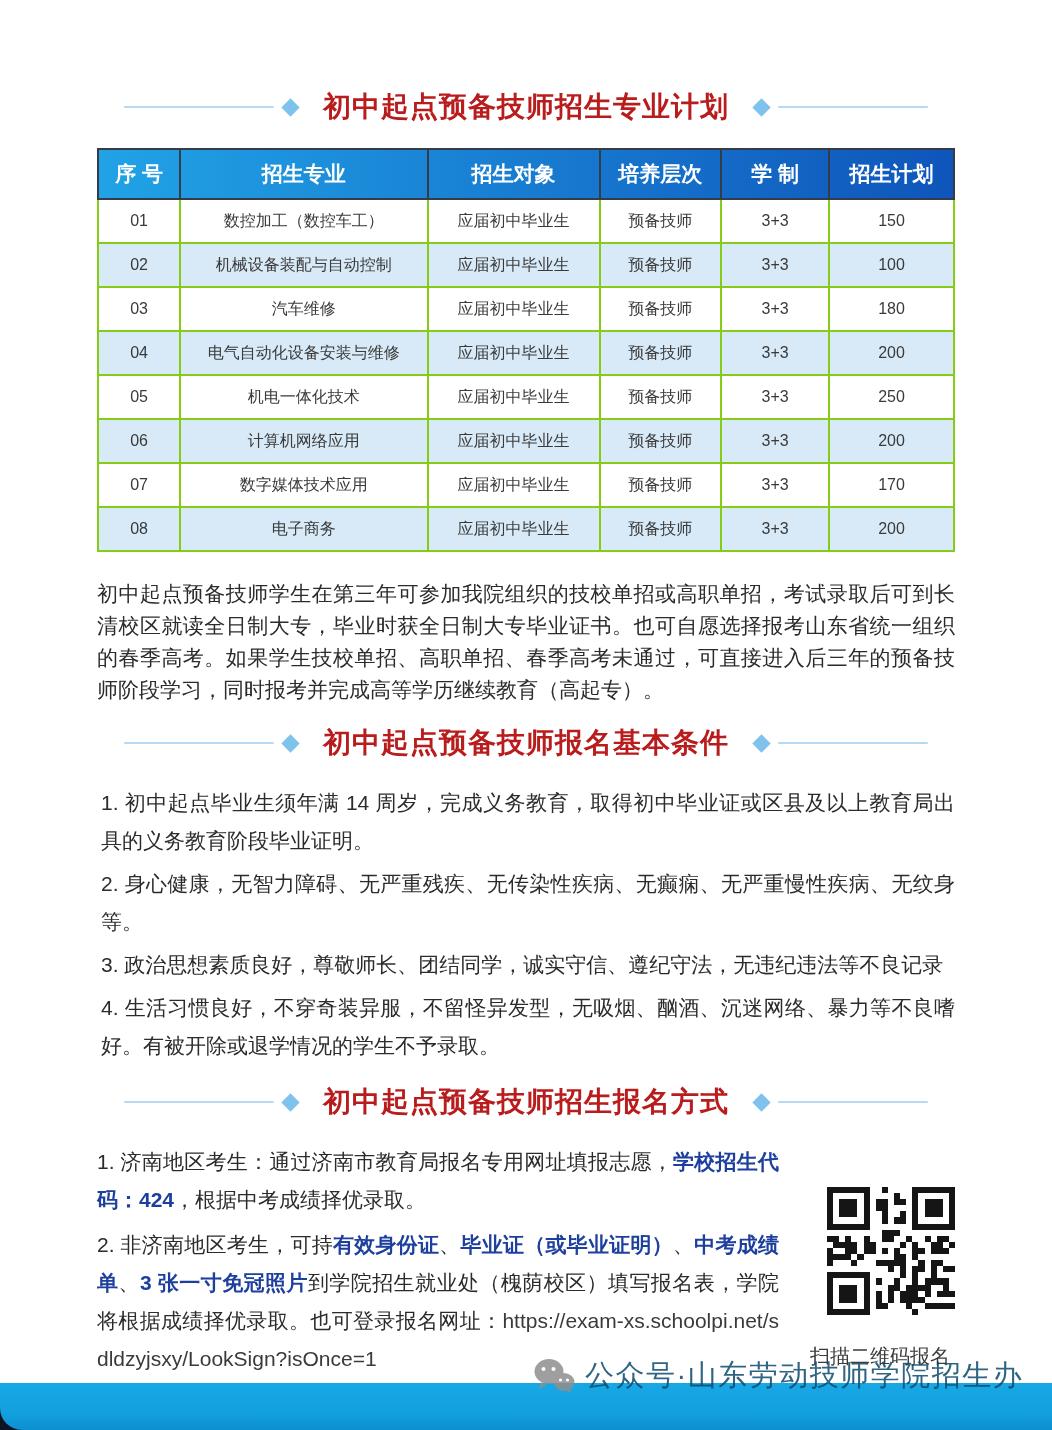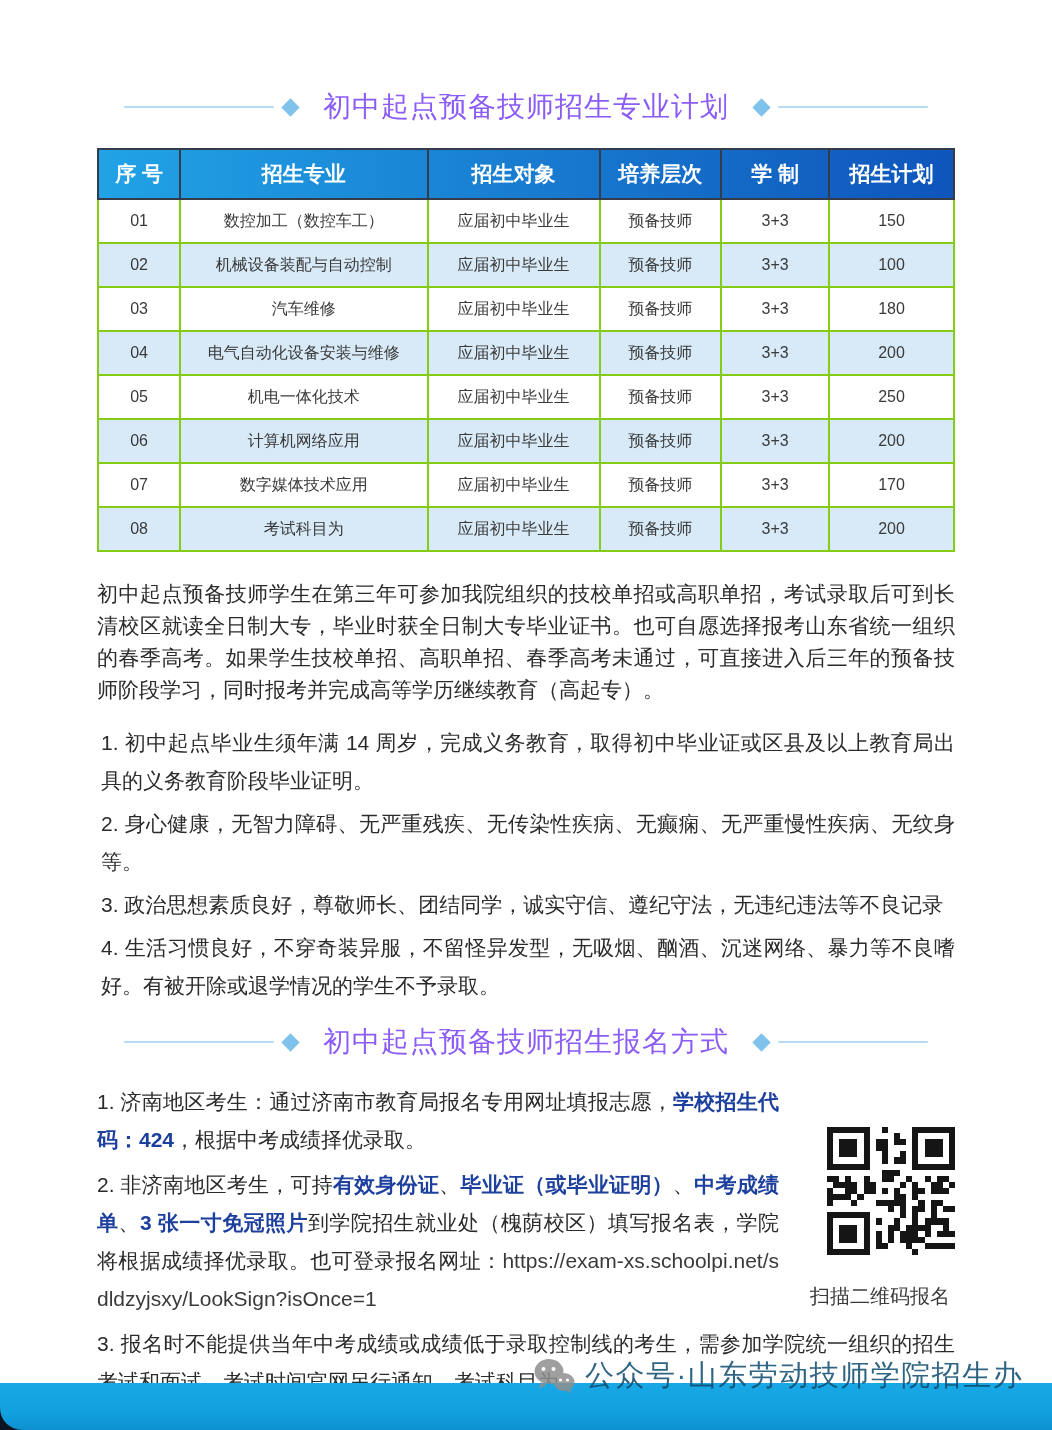--- a/index.html
+++ b/index.html
@@ -6,21 +6,21 @@
   body{
     width:1052px;height:1430px;position:relative;overflow:hidden;background:#ffffff;
     font-family:"Liberation Sans","DejaVu Sans",sans-serif;color:#2b2b2b;
   }
   .content{padding:88px 97px 0 97px;}
 
   
   .section-title{display:flex;align-items:center;justify-content:center;margin:0 0 22px 0;}
   .st-line{width:150px;height:2px;background:#b7daf2;border-radius:1px;}
   .st-diamond{width:13px;height:13px;background:#7fc3ec;transform:rotate(45deg);margin:0 10px;}
-  .st-text{font-size:28px;font-weight:normal;color:#8b5cf6;margin:0 16px;letter-spacing:1px;white-space:nowrap;}
+  .st-text{font-size:28px;font-weight:bold;color:#b91c1c;margin:0 16px;letter-spacing:1px;white-space:nowrap;}
 
   
   table{width:100%;border-collapse:collapse;table-layout:fixed;margin-top:2px;}
   thead tr{background:linear-gradient(90deg,#21a3e6 0%,#0f55bb 100%);}
   th{color:#ffffff;font-weight:bold;font-size:21px;height:46px;border:2px solid #343c4a;}
   td{font-size:16px;color:#3a3a3a;text-align:center;height:40px;border:2px solid #84cc16;background:#ffffff;}
   tbody tr:nth-child(even) td{background:#d8eaf7;}
 
   
   .note{font-size:21px;line-height:32px;text-align:justify;margin:26px 0 18px 0;color:#2b2b2b;}
@@ -128,31 +128,38 @@
         <tr>
           <td>07</td>
           <td>数字媒体技术应用</td>
           <td>应届初中毕业生</td>
           <td>预备技师</td>
           <td>3+3</td>
           <td>170</td>
         </tr>
         <tr>
           <td>08</td>
-          <td>考试科目为</td>
+          <td>电子商务</td>
           <td>应届初中毕业生</td>
           <td>预备技师</td>
           <td>3+3</td>
           <td>200</td>
         </tr>
       </tbody>
   </table>
 
   <p class="note">初中起点预备技师学生在第三年可参加我院组织的技校单招或高职单招，考试录取后可到长清校区就读全日制大专，毕业时获全日制大专毕业证书。也可自愿选择报考山东省统一组织的春季高考。如果学生技校单招、高职单招、春季高考未通过，可直接进入后三年的预备技师阶段学习，同时报考并完成高等学历继续教育（高起专）。</p>
 
+  <div class="section-title" style="margin-top:14px;">
+    <span class="st-line"></span>
+    <span class="st-diamond"></span>
+    <span class="st-text">初中起点预备技师报名基本条件</span>
+    <span class="st-diamond"></span>
+    <span class="st-line"></span>
+  </div>
 
   <p class="cond-item">1.  初中起点毕业生须年满 14 周岁，完成义务教育，取得初中毕业证或区县及以上教育局出具的义务教育阶段毕业证明。</p>
   <p class="cond-item">2.  身心健康，无智力障碍、无严重残疾、无传染性疾病、无癫痫、无严重慢性疾病、无纹身等。</p>
   <p class="cond-item">3.  政治思想素质良好，尊敬师长、团结同学，诚实守信、遵纪守法，无违纪违法等不良记录</p>
   <p class="cond-item">4.  生活习惯良好，不穿奇装异服，不留怪异发型，无吸烟、酗酒、沉迷网络、暴力等不良嗜好。有被开除或退学情况的学生不予录取。</p>
 
   <div class="section-title" style="margin-top:18px;text-align:center;">
     <span class="st-line"></span>
     <span class="st-diamond"></span>
     <span class="st-text">初中起点预备技师招生报名方式</span>

